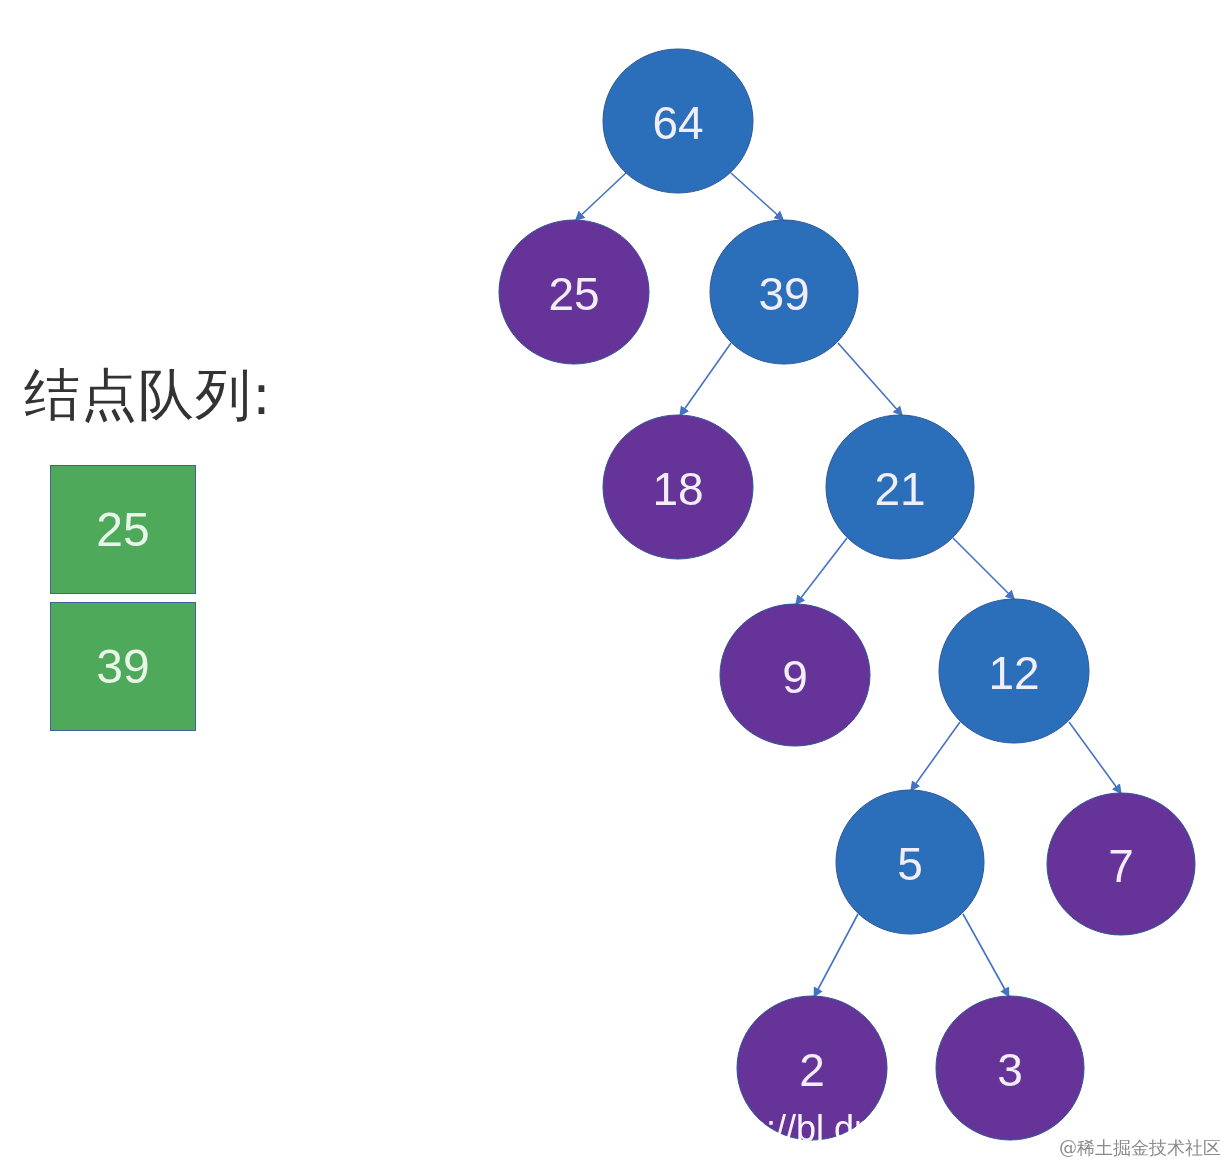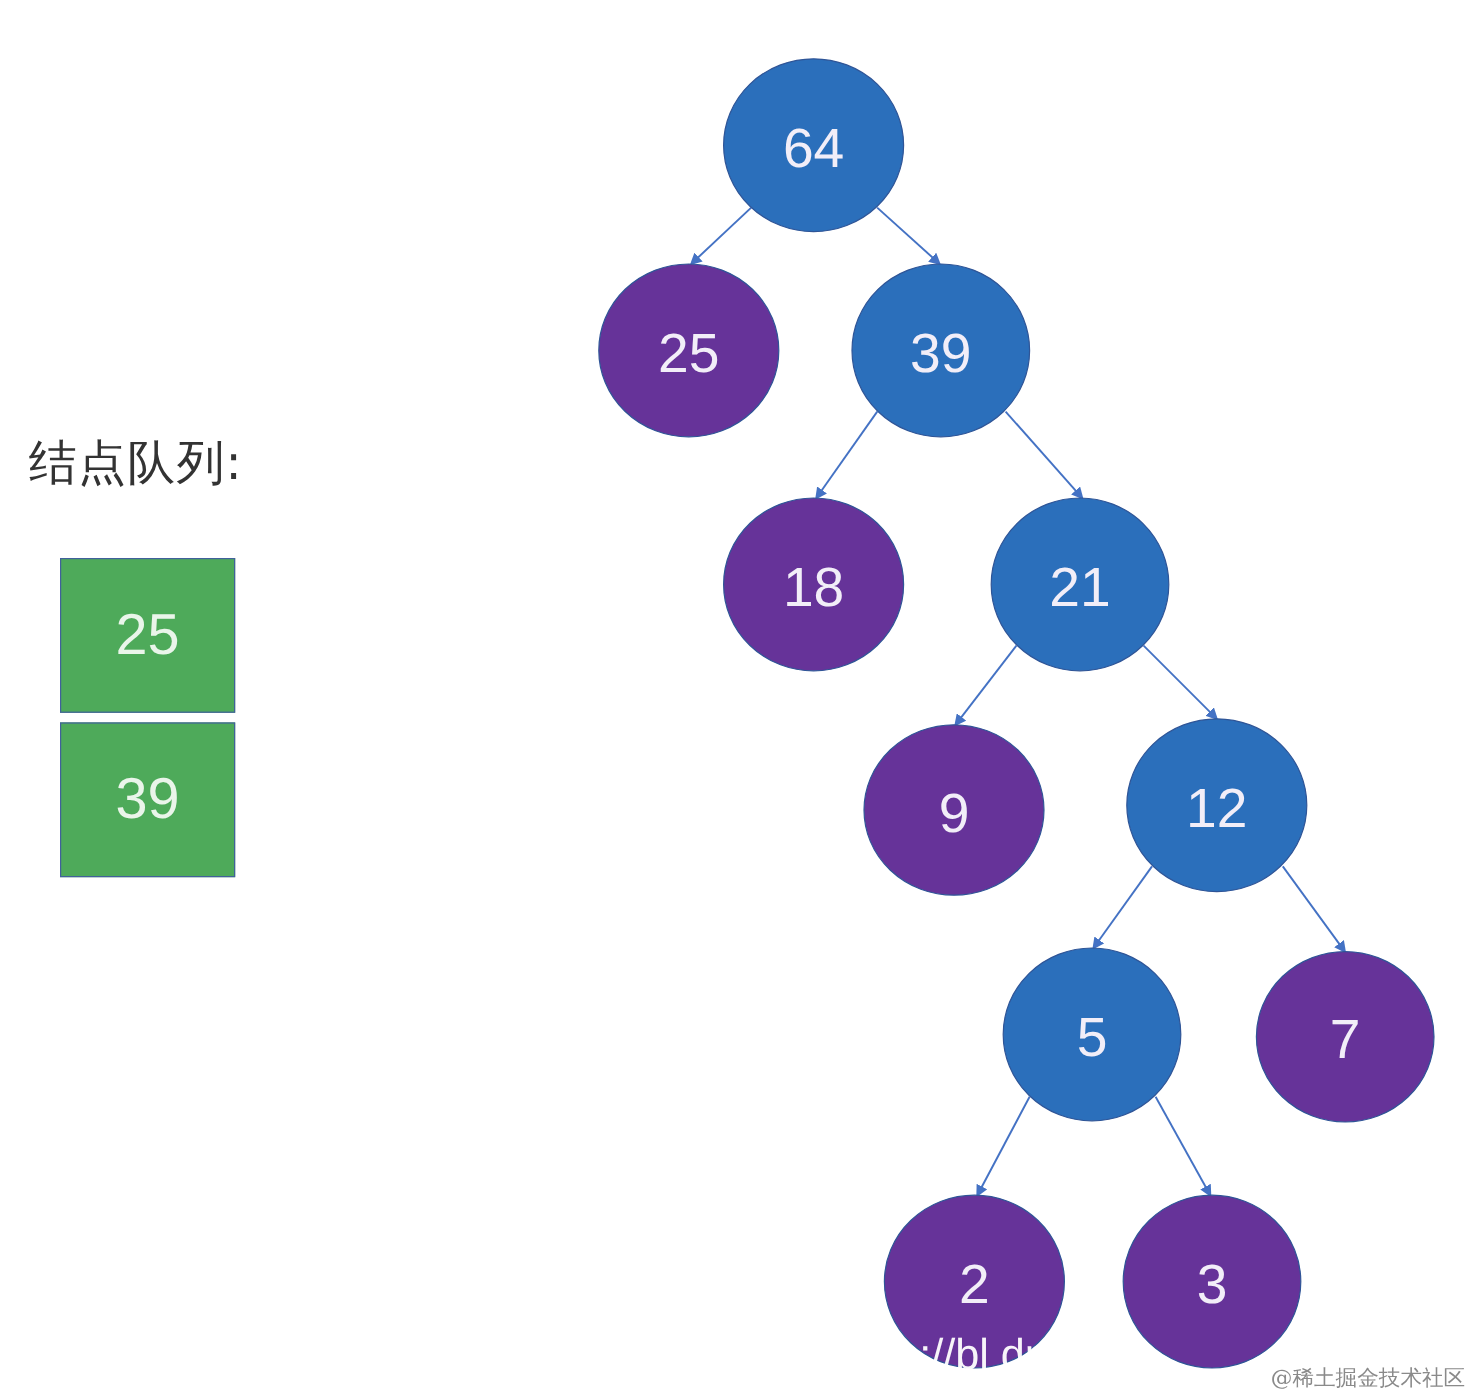--- a/index.html
+++ b/index.html
@@ -1,17 +1,17 @@
 <!DOCTYPE html>
 <html><head>
 <meta charset="utf-8">
 <style>
   html, body { margin: 0; padding: 0; background: #ffffff; }
   body { width: 1227px; height: 1164px; position: relative; overflow: hidden; font-family: "Liberation Sans", "DejaVu Sans", sans-serif; }
-  .queue-title { position: absolute; left: 24px; top: 358px; font-size: 40px; color: #333333; font-family: "DejaVu Sans", sans-serif; letter-spacing: 1px; }
+  .queue-title { position: absolute; left: 24px; top: 358px; font-size: 56px; color: #333333; font-family: "DejaVu Sans", sans-serif; letter-spacing: 1px; }
   .queue { position: absolute; left: 50px; top: 465px; width: 149px; }
   .queue-cell { width: 146px; height: 129px; background: #4eaa5a; border: 1.5px solid #41619b; box-sizing: border-box; color: #eaf5ea; font-size: 48px; display: flex; align-items: center; justify-content: center; margin-bottom: 8px; }
   svg.tree { position: absolute; left: 0; top: 0; }
   .node-label { font-family: "Liberation Sans", sans-serif; font-size: 46px; fill: #f2eef8; text-anchor: middle; dominant-baseline: central; }
   .watermark-url { position: absolute; left: 748px; top: 1108px; font-size: 36px; color: #ffffff; font-family: Liberation Sans, sans-serif; opacity: 0.95; }
   .watermark { position: absolute; right: 6px; top: 1136px; font-size: 18px; color: #8a8a8a; font-family: "DejaVu Serif", serif; text-align: center; }
 </style>
 </head>
 <body>
 

